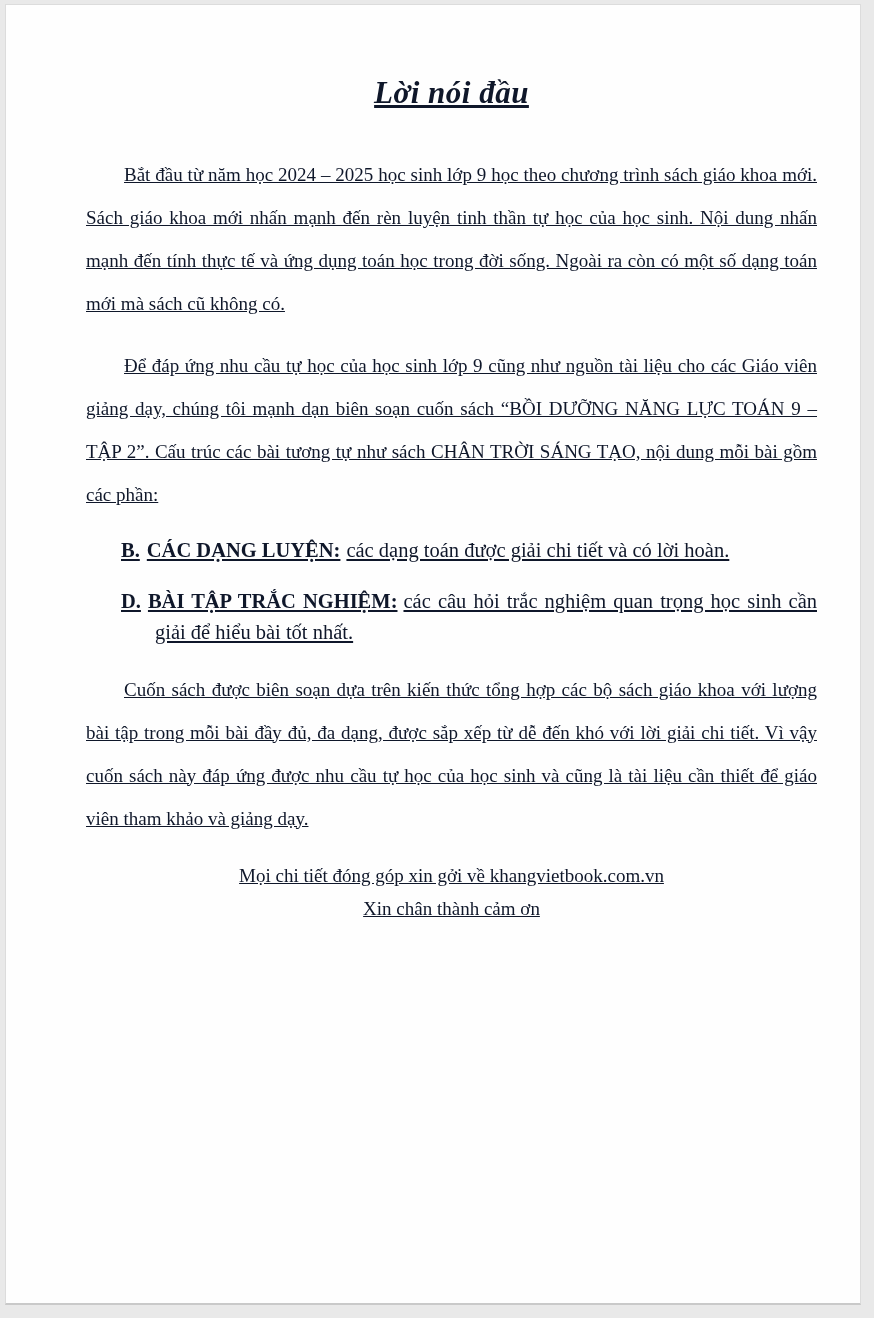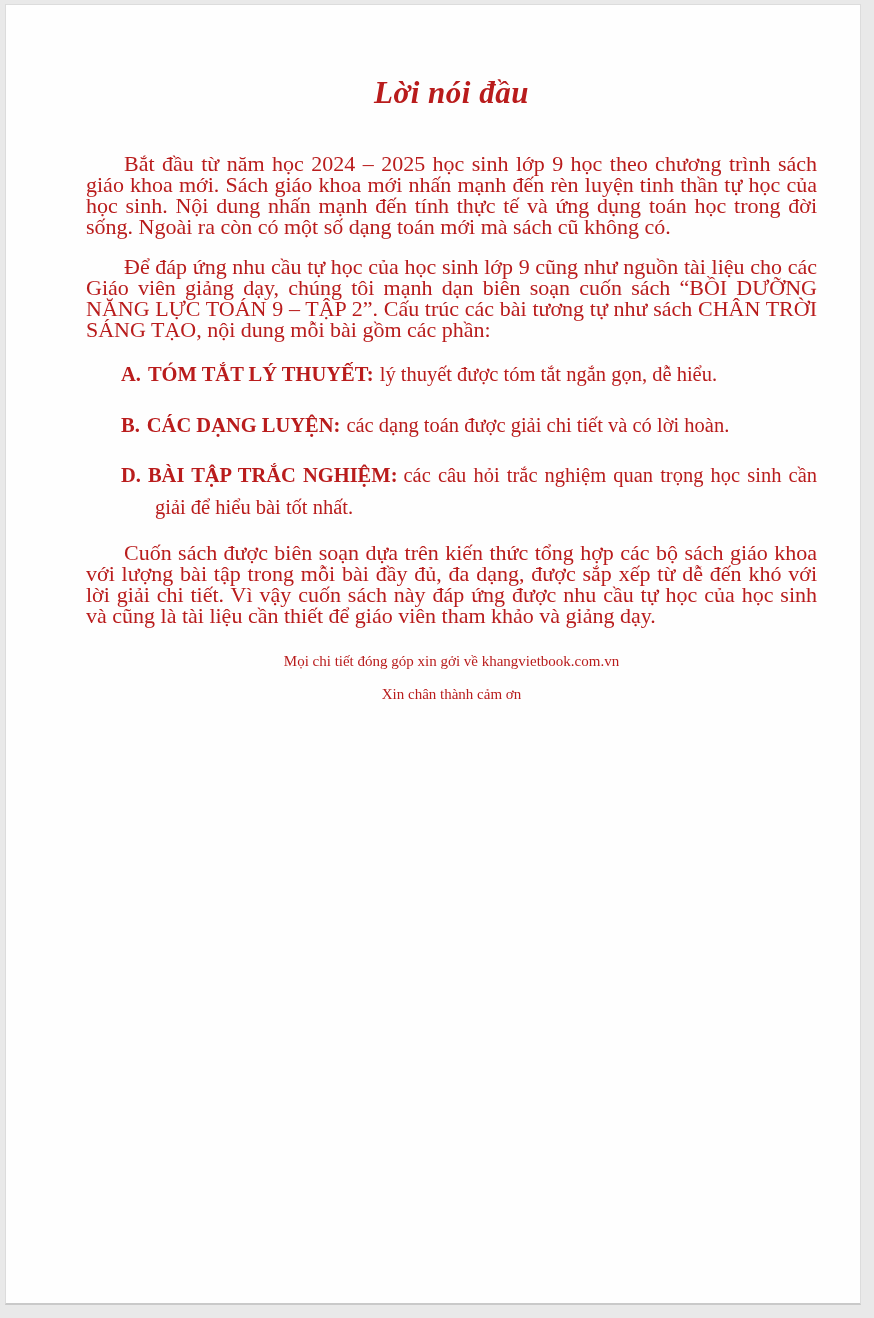--- a/index.html
+++ b/index.html
@@ -20,33 +20,34 @@
     width: 856px;
     height: 1301px;
     background: #fefefe;
     border: 1px solid #dcdcdc;
     border-bottom: 2px solid #c9c9c9;
     box-sizing: border-box;
     overflow: hidden;
   }
   .content {
     padding: 70px 43px 0 80px;
-    color: #b91c1c;
+    color: #0f172a;
+    text-decoration: underline;
   }
   .doc-title {
     text-align: center;
     font-size: 31px;
     font-weight: bold;
     font-style: italic;
     margin: 0 0 42px 0;
     letter-spacing: 0.5px;
   }
   .para {
-    font-size: 22px;
-    line-height: 21px;
+    font-size: 19px;
+    line-height: 43px;
     text-align: justify;
     text-indent: 38px;
     margin: 0 0 19px 0;
   }
   .sections {
     margin: 2px 0 2px 35px;
   }
   .section {
     font-size: 20.5px;
     line-height: 31.5px;
@@ -57,43 +58,40 @@
   }
   .sec-label {
     font-weight: bold;
     margin-right: 7px;
   }
   .sec-heading {
     font-weight: bold;
     margin-right: 6px;
   }
   .center-line {
-    font-size: 15px;
+    font-size: 19px;
     line-height: 33px;
     text-align: center;
     margin: 0;
   }
 </style>
 </head>
 <body>
 
 <div class="page">
   <div class="content">
 
     <h1 class="doc-title">Lời nói đầu</h1>
 
     <p class="para">Bắt đầu từ năm học 2024 – 2025 học sinh lớp 9 học theo chương trình sách giáo khoa mới. Sách giáo khoa mới nhấn mạnh đến rèn luyện tinh thần tự học của học sinh. Nội dung nhấn mạnh đến tính thực tế và ứng dụng toán học trong đời sống. Ngoài ra còn có một số dạng toán mới mà sách cũ không có.</p>
 
     <p class="para">Để đáp ứng nhu cầu tự học của học sinh lớp 9 cũng như nguồn tài liệu cho các Giáo viên giảng dạy, chúng tôi mạnh dạn biên soạn cuốn sách “BỒI DƯỠNG NĂNG LỰC TOÁN 9 – TẬP 2”. Cấu trúc các bài tương tự như sách CHÂN TRỜI SÁNG TẠO, nội dung mỗi bài gồm các phần:</p>
 
     <div class="sections">
 
-      <div class="section">
-        <span class="sec-label">A.</span><span class="sec-heading">TÓM TẮT LÝ THUYẾT:</span><span class="sec-desc">lý thuyết được tóm tắt ngắn gọn, dễ hiểu.</span>
-      </div>
 
       <div class="section">
         <span class="sec-label">B.</span><span class="sec-heading">CÁC DẠNG LUYỆN:</span><span class="sec-desc">các dạng toán được giải chi tiết và có lời hoàn.</span>
       </div>
 
 
       <div class="section">
         <span class="sec-label">D.</span><span class="sec-heading">BÀI TẬP TRẮC NGHIỆM:</span><span class="sec-desc">các câu hỏi trắc nghiệm quan trọng học sinh cần giải để hiểu bài tốt nhất.</span>
       </div>
 

